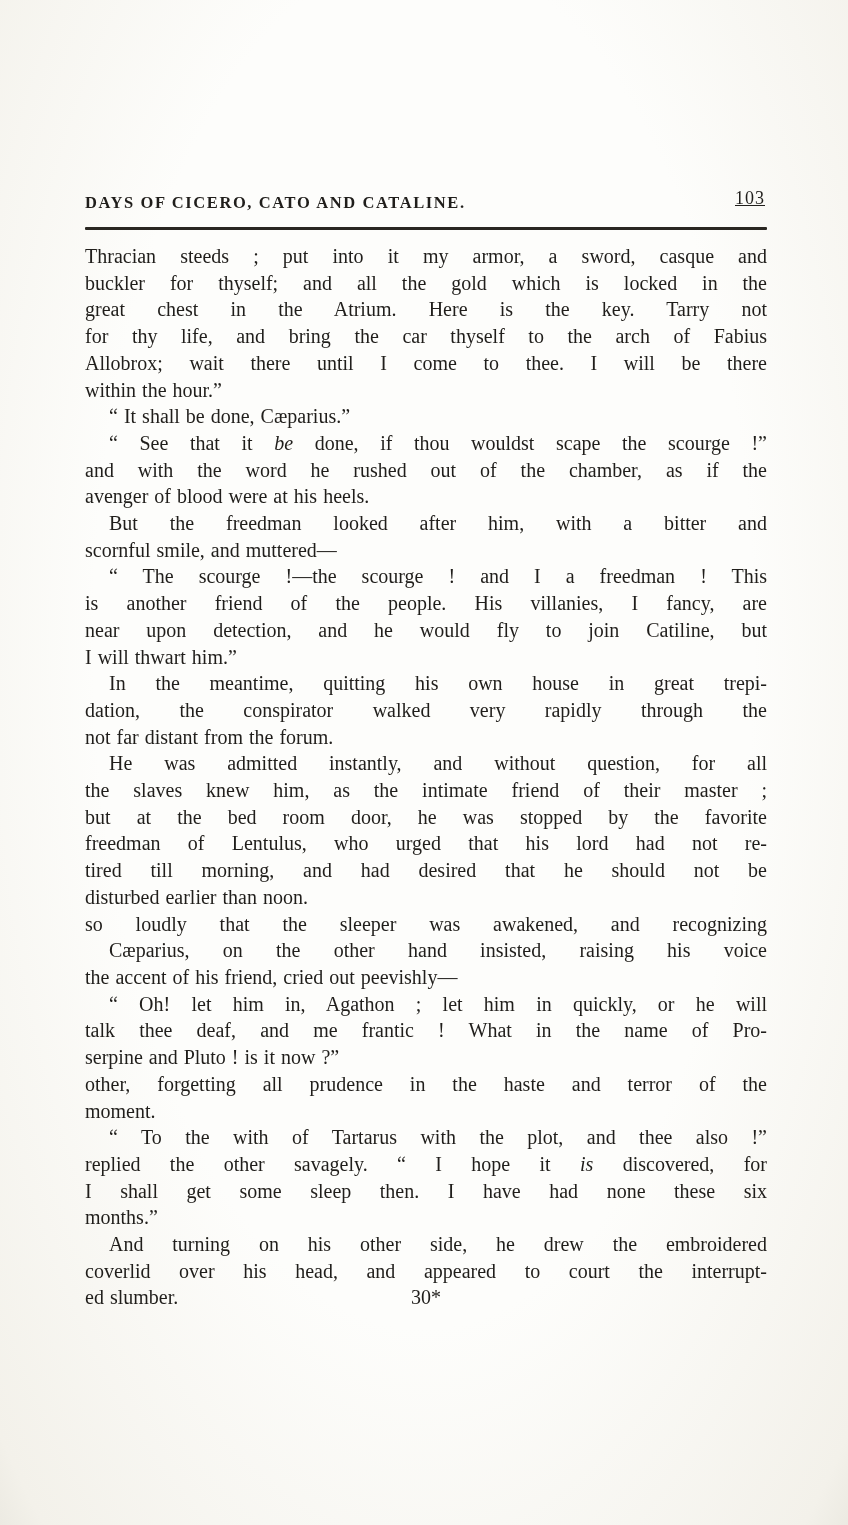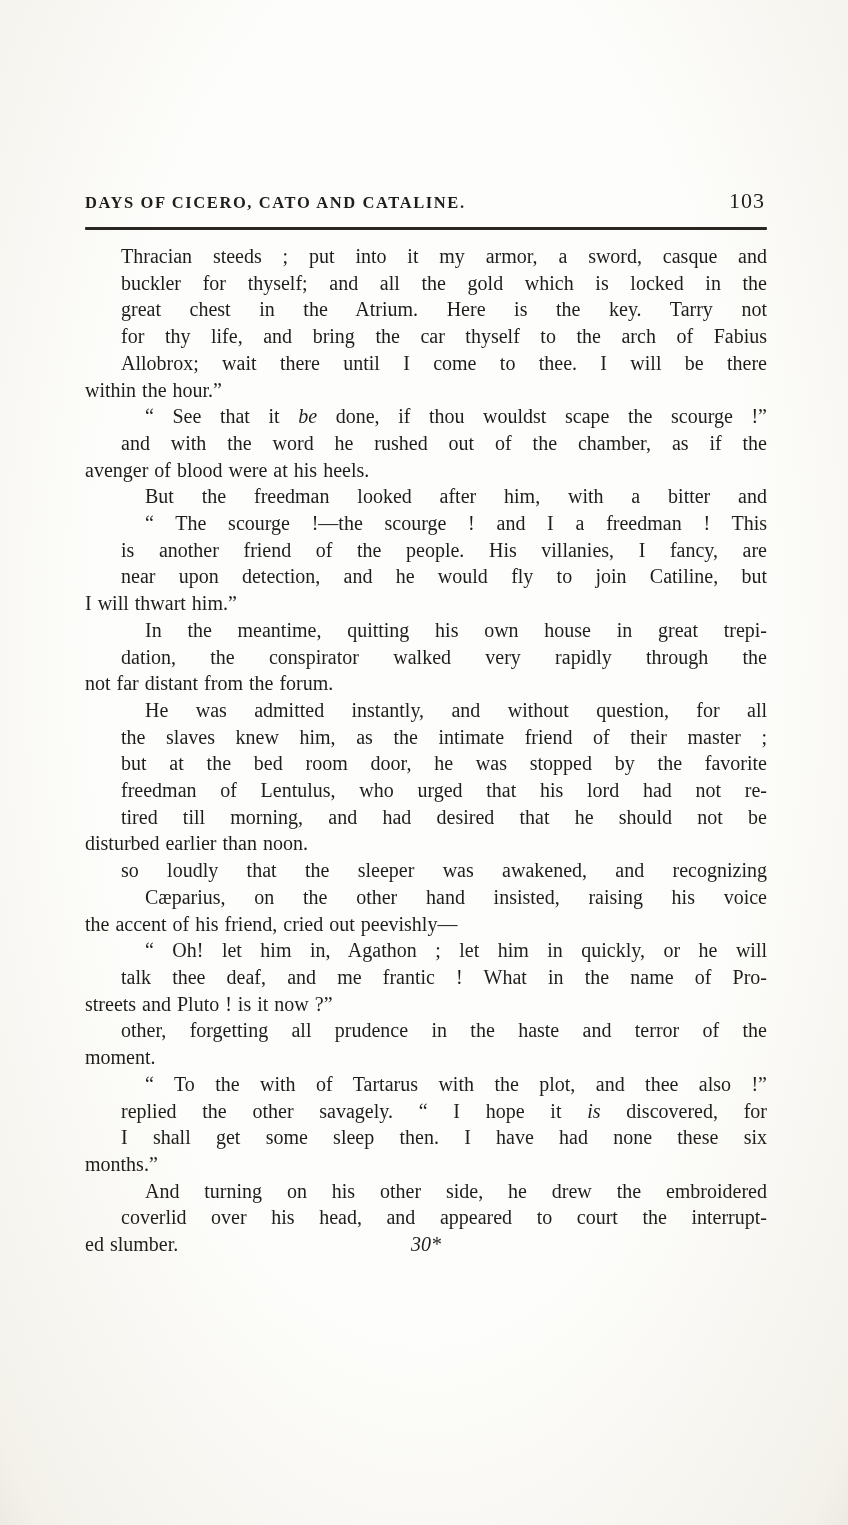--- a/index.html
+++ b/index.html
@@ -23,50 +23,49 @@
   .header-title {
     text-align: left;
     font-weight: bold;
     font-size: 16.5px;
     letter-spacing: 1.6px;
     padding-top: 5px;
   }
   .page-number {
     position: absolute;
     right: 2px; top: 0;
-    font-size: 22px;
+    font-size: 18px;
     letter-spacing: 1px;
+    text-decoration: underline;
   }
   .rule {
     position: absolute;
     top: 227px; left: 85px; width: 682px;
     height: 3px;
     background: #2a2722;
     border-radius: 1px;
   }
   .body-text {
     position: absolute;
     top: 243px; left: 85px; width: 682px;
     font-size: 20px;
     line-height: 26.7px;
     word-spacing: 1px;
   }
   .paragraph { margin: 0; }
   .line { position: relative; white-space: normal; }
   .line.j {
     text-align: justify;
     text-align-last: justify;
-    margin-left: 36px;
   }
   .line.indent { padding-left: 24px; }
   .sig {
     position: absolute;
     left: 0; right: 0;
     text-align: center;
-    font-style: italic;
   }
 </style>
 </head>
 <body>
 
 <div class="page">
   <div class="running-header">
     <div class="header-title">DAYS OF CICERO, CATO AND CATALINE.</div>
     <div class="page-number">103</div>
   </div>
@@ -74,26 +73,30 @@
   <div class="body-text">
       <div class="paragraph">
         <div class="line j">Thracian steeds ; put into it my armor, a sword, casque and</div>
         <div class="line j">buckler for thyself; and all the gold which is locked in the</div>
         <div class="line j">great chest in the Atrium.  Here is the key.  Tarry not</div>
         <div class="line j">for thy life, and bring the car thyself to the arch of Fabius</div>
         <div class="line j">Allobrox; wait there until I come to thee.  I will be there</div>
         <div class="line">within the hour.”</div>
       </div>
       <div class="paragraph">
+        <div class="line indent">“ It shall be done, Cæparius.”</div>
+      </div>
+      <div class="paragraph">
         <div class="line j indent">“ See that it <i>be</i> done, if thou wouldst scape the scourge !”</div>
         <div class="line j">and with the word he rushed out of the chamber, as if the</div>
         <div class="line">avenger of blood were at his heels.</div>
       </div>
       <div class="paragraph">
         <div class="line j indent">But the freedman looked after him, with a bitter and</div>
+        <div class="line">scornful smile, and muttered—</div>
       </div>
       <div class="paragraph">
         <div class="line j indent">“ The scourge !—the scourge !  and I a freedman !  This</div>
         <div class="line j">is another friend of the people.  His villanies, I fancy, are</div>
         <div class="line j">near upon detection, and he would fly to join Catiline, but</div>
         <div class="line">I will thwart him.”</div>
       </div>
       <div class="paragraph">
         <div class="line j indent">In the meantime, quitting his own house in great trepi-</div>
         <div class="line j">dation, the conspirator walked very rapidly through the</div>
@@ -108,21 +111,21 @@
         <div class="line">disturbed earlier than noon.</div>
       </div>
       <div class="paragraph">
         <div class="line j">so loudly that the sleeper was awakened, and recognizing</div>
         <div class="line j indent">Cæparius, on the other hand insisted, raising his voice</div>
         <div class="line">the accent of his friend, cried out peevishly—</div>
       </div>
       <div class="paragraph">
         <div class="line j indent">“ Oh! let him in, Agathon ; let him in quickly, or he will</div>
         <div class="line j">talk thee deaf, and me frantic !  What in the name of Pro-</div>
-        <div class="line">streets and Pluto ! is it now ?”</div>
+        <div class="line">serpine and Pluto ! is it now ?”</div>
       </div>
       <div class="paragraph">
         <div class="line j">other, forgetting all prudence in the haste and terror of the</div>
         <div class="line">moment.</div>
       </div>
       <div class="paragraph">
         <div class="line j indent">“ To the with of Tartarus with the plot, and thee also !”</div>
         <div class="line j">replied the other savagely.  “ I hope it <i>is</i> discovered, for</div>
         <div class="line j">I shall get some sleep then.  I have had none these six</div>
         <div class="line">months.”</div>

